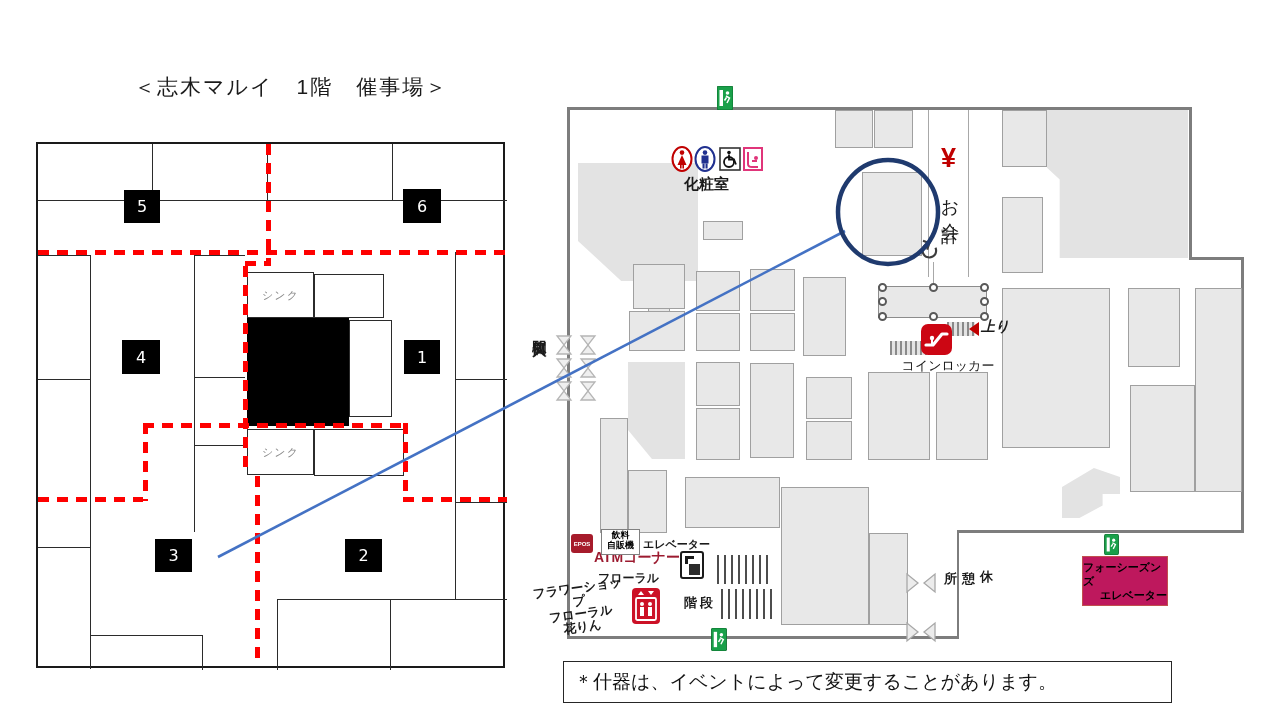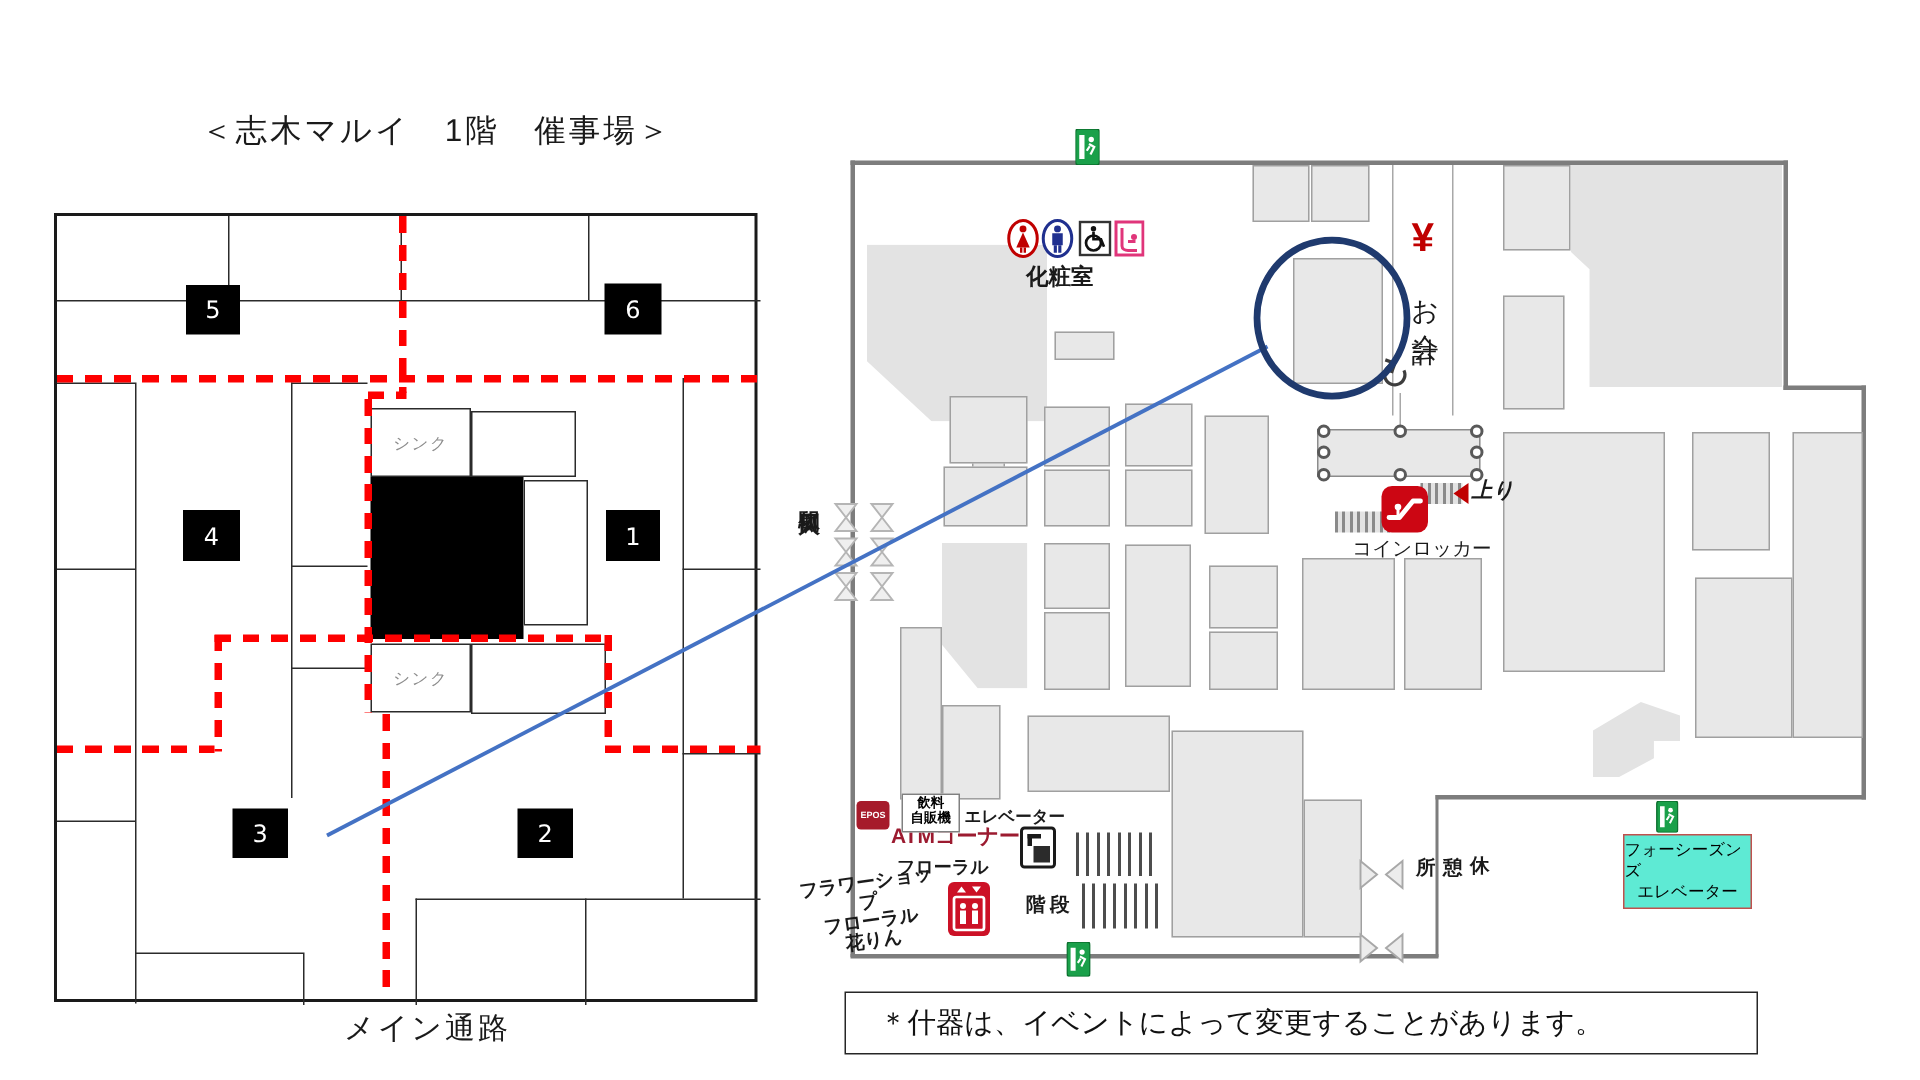--- a/index.html
+++ b/index.html
@@ -105,21 +105,20 @@
     <div class="rdv" style="left:205px;top:122px;height:209px;"></div>
     <div class="rdh" style="left:0;top:106px;width:469px;"></div>
     <div class="rdh" style="left:105px;top:279px;width:262px;"></div>
     <div class="rdv" style="left:105px;top:279px;height:78px;"></div>
     <div class="rdv" style="left:365px;top:279px;height:76px;"></div>
     <div class="rdh" style="left:0;top:353px;width:105px;"></div>
     <div class="rdh" style="left:365px;top:353px;width:104px;"></div>
     <div class="rdv" style="left:217px;top:332px;height:189px;"></div>
   </div>
 
-  <div class="abs jp" style="left:160px;top:672px;width:250px;text-align:center;font-size:20px;letter-spacing:2px;">メイン通路</div>
 
   <div class="wall" style="left:567px;top:107px;width:625px;height:3px;"></div>
   <div class="wall" style="left:567px;top:107px;width:3px;height:531px;"></div>
   <div class="wall" style="left:567px;top:636px;width:392px;height:3px;"></div>
   <div class="wall" style="left:1189px;top:107px;width:3px;height:153px;"></div>
   <div class="wall" style="left:1189px;top:257px;width:55px;height:3px;"></div>
   <div class="wall" style="left:1241px;top:257px;width:3px;height:276px;"></div>
   <div class="wall" style="left:957px;top:530px;width:287px;height:3px;"></div>
   <div class="wall" style="left:957px;top:530px;width:2px;height:108px;"></div>
 
@@ -326,30 +325,30 @@
   </div>
   <div class="greensign" style="left:1104px;top:534px;">
     <svg width="15" height="21" viewBox="0 0 16 24">
       <rect width="16" height="24" rx="2" fill="#1aa04a" stroke="#0b6e2d"></rect>
       <rect x="2.5" y="4" width="3.5" height="16" fill="#fff"></rect>
       <circle cx="10.5" cy="7" r="1.8" fill="#fff"></circle>
       <path d="M9 10 l3.5 2 l-2.5 5 M9.5 11.5 l-2 3" stroke="#fff" stroke-width="1.5" fill="none"></path>
     </svg>
   </div>
 
-  <div class="abs" style="left:1082px;top:556px;width:86px;height:50px;border:1.5px solid #c0504d;background:#5eead4;
-              display:flex;flex-direction:column;align-items:center;justify-content:center;
-              font-size:11px;font-weight:normal;line-height:1.3;z-index:2;">
+  <div class="abs" style="left:1082px;top:556px;width:86px;height:50px;border:1.5px solid #c0504d;background:#be185d;
+              display:flex;flex-direction:column;align-items:flex-end;justify-content:center;
+              font-size:11px;font-weight:bold;line-height:1.3;z-index:2;">
     <div>フォーシーズンズ</div>
     <div>エレベーター</div>
   </div>
 
   <svg id="overlay" width="1280" height="720">
     <line x1="218" y1="557" x2="845" y2="231" stroke="#4472c4" stroke-width="2.6"></line>
     <ellipse cx="888" cy="212" rx="50" ry="52" fill="none" stroke="#1f3a6e" stroke-width="4.5"></ellipse>
   </svg>
 
   <div class="abs" style="left:563px;top:661px;width:609px;height:42px;border:1.5px solid #262626;background:#fff;
-              display:flex;align-items:center;padding-left:22px;z-index:6;">
+              display:flex;align-items:center;padding-left:10px;z-index:6;">
     <span class="label-note">＊什器は、イベントによって変更することがあります。</span>
   </div>
 
 </div>
 
 </body></html>

